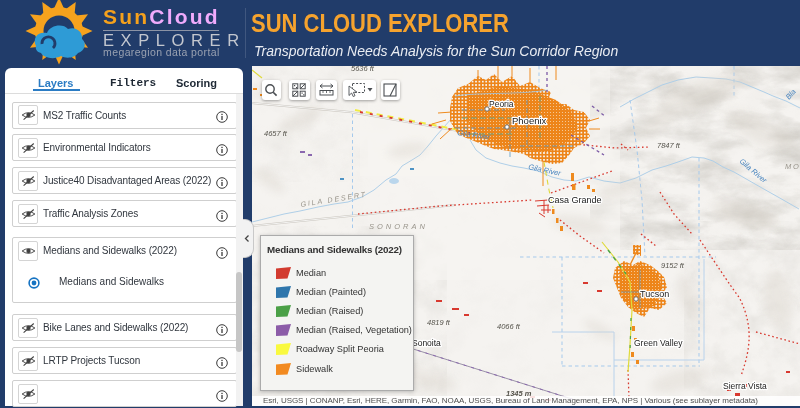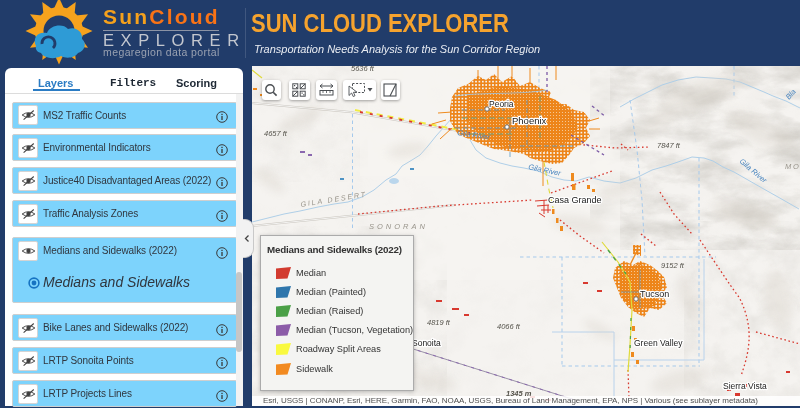--- a/index.html
+++ b/index.html
@@ -1,33 +1,33 @@
 <!DOCTYPE html>
 <html><head>
 <meta charset="utf-8">
 <style>
   html,body{margin:0;padding:0;}
   body{width:800px;height:408px;background:#213C6A;font-family:"Liberation Sans",sans-serif;overflow:hidden;position:relative;}
   .abs{position:absolute;}
   #header{left:0;top:0;width:800px;height:66px;background:#213C6A;}
   #ttl{left:251px;top:9px;font-size:25px;font-weight:bold;color:#F6A32E;letter-spacing:0;transform:scaleX(.88);transform-origin:left top;white-space:nowrap;}
-  #sub{left:254px;top:43px;font-size:11px;font-style:italic;color:#E9ECF2;}
+  #sub{left:254px;top:43px;font-size:14px;font-style:italic;color:#E9ECF2;}
   #hdiv{left:245px;top:8px;width:1px;height:50px;background:rgba(255,255,255,.14);}
   #lg-line{left:103px;top:30px;width:116px;height:1px;background:#8B93A5;}
   #lg-az{left:103px;top:30.5px;font-size:16.5px;color:#C3C7CF;letter-spacing:6.6px;}
   #lg-mega{left:103px;top:45.5px;font-size:10.5px;color:#99A1B1;letter-spacing:.4px;}
   #lg-txt{left:103px;top:4.5px;font-size:21px;font-weight:bold;letter-spacing:2.2px;}
   #sidebar{left:5px;top:68px;width:238px;height:338px;background:#fff;border-radius:6px 6px 0 0;}
   .tab{top:77px;font-size:11px;font-weight:bold;color:#1D2733;}
   #tab1{left:38px;color:#2B7CC4;}
   #tab2{left:110px;font-family:Liberation Mono, monospace;}
   #tab3{left:176px;}
   #tabu{left:33px;top:89px;width:47px;height:2px;background:#2B7CC4;}
   #tabsep{left:5px;top:93px;width:238px;height:1px;background:#DCDCDC;}
-  .card{left:12px;width:225px;background:#7dd3fc;border:1px solid #CFCFCF;border-radius:2px;box-sizing:border-box;}
+  .card{left:12px;width:225px;background:#ffffff;border:1px solid #CFCFCF;border-radius:2px;box-sizing:border-box;}
   .eyebtn{position:absolute;left:5px;top:2.5px;width:20px;height:20px;border:1px solid #D4D4D4;border-radius:2px;box-sizing:border-box;background:#fff;display:flex;align-items:center;justify-content:center;}
   .lbl{position:absolute;left:30px;top:0;height:25px;line-height:25px;font-size:10px;letter-spacing:-.1px;color:#30363E;white-space:nowrap;}
   .info{position:absolute;right:8px;top:6.5px;width:12px;height:12px;}
   #scrollbar{left:236px;top:272px;width:6px;height:80px;background:#C6C6C6;border-radius:3px;}
   #collapse{left:243px;top:219px;width:11px;height:39px;background:#F2F2F2;border:1px solid #C9C9C9;border-left:none;border-radius:0 9px 9px 0;box-sizing:border-box;}
   #scrolltrack{left:236px;top:94px;width:7px;height:312px;background:#F2F2F2;}
   #map{left:252px;top:66px;width:548px;height:340px;background:#F4F2EF;overflow:hidden;}
   .mbtn{background:#fff;border-radius:3px;box-shadow:0 1px 3px rgba(0,0,0,.35);display:flex;align-items:center;justify-content:center;}
   #legend{left:260px;top:235px;width:154px;height:156px;background:#F4F4F2;border:1px solid #ABABAB;box-sizing:border-box;box-shadow:0 1px 4px rgba(0,0,0,.25);}
   #legend h3{margin:8px 0 0 6px;font-size:9.8px;letter-spacing:-.2px;color:#323232;white-space:nowrap;}
@@ -53,21 +53,21 @@
         <polygon points="-5,-22.5 5,-22.5 0,-33.5" transform="rotate(270)"></polygon>
         <polygon points="-5,-22.5 5,-22.5 0,-33.5" transform="rotate(300)"></polygon>
         <polygon points="-5,-22.5 5,-22.5 0,-33.5" transform="rotate(330)"></polygon>
         <circle r="24"></circle>
       </g>
       <circle r="15.5" fill="#213C6A"></circle>
     </g>
     <path d="M16,46 C12,38 18,31 27,33 C30,25 43,23 48,29 C56,26 63,32 62,39 C67,43 65,51 58,53 C55,58 46,59 41,56 C34,60 24,58 21,53 C17,52 15,49 16,46 Z" fill="#2E9BD6"></path>
     <path d="M22,44 a6.5,6.5 0 1 1 11,4" fill="none" stroke="#213C6A" stroke-width="2.8"></path>
   </svg>
-<div id="lg-txt" class="abs"><span style="color:#F5A11C">Sun</span><span style="color:#f97316">Cloud</span></div>
+<div id="lg-txt" class="abs"><span style="color:#F5A11C">Sun</span><span style="color:#f0abfc">Cloud</span></div>
 <div id="lg-line" class="abs"></div>
 <div id="lg-az" class="abs">EXPLORER</div>
 <div id="lg-mega" class="abs">megaregion data portal</div>
 <div id="hdiv" class="abs"></div>
 <div id="ttl" class="abs">SUN CLOUD EXPLORER</div>
 <div id="sub" class="abs">Transportation Needs Analysis for the Sun Corridor Region</div>
 <div id="map" class="abs"><svg width="548" height="340" viewBox="252 66 548 340">
 <defs>
   <pattern id="ogrid" width="3.4" height="3.4" patternUnits="userSpaceOnUse">
     <path d="M0,1.7 H3.4 M1.7,0 V3.4" stroke="#ED851A" stroke-width="1.7" fill="none"></path>
@@ -380,27 +380,27 @@
 <div class="lrow" style="top:68.9px;">
       <svg width="16" height="13" viewBox="0 0 16 13" style="position:absolute;left:0;top:0">
         <polygon points="0,1.5 15,0 11.5,11.5 0,12" fill="#4BA047"></polygon>
       </svg>
       <span>Median (Raised)</span>
     </div>
 <div class="lrow" style="top:88.1px;">
       <svg width="16" height="13" viewBox="0 0 16 13" style="position:absolute;left:0;top:0">
         <polygon points="0,1.5 15,0 11.5,11.5 0,12" fill="#8C5CA8"></polygon>
       </svg>
-      <span>Median (Tucson, Vegetation)</span>
+      <span>Median (Raised, Vegetation)</span>
     </div>
 <div class="lrow" style="top:107.3px;">
       <svg width="16" height="13" viewBox="0 0 16 13" style="position:absolute;left:0;top:0">
         <polygon points="0,1.5 15,0 11.5,11.5 0,12" fill="#F9F93F"></polygon>
       </svg>
-      <span>Roadway Split Areas</span>
+      <span>Roadway Split Peoria</span>
     </div>
 <div class="lrow" style="top:126.5px;">
       <svg width="16" height="13" viewBox="0 0 16 13" style="position:absolute;left:0;top:0">
         <polygon points="0,1.5 15,0 11.5,11.5 0,12" fill="#F28A20"></polygon>
       </svg>
       <span>Sidewalk</span>
     </div>
 </div>
 <div id="attr" class="abs">Esri, USGS | CONANP, Esri, HERE, Garmin, FAO, NOAA, USGS, Bureau of Land Management, EPA, NPS | Various (see sublayer metadata)</div>
 <div id="sidebar" class="abs"></div>
@@ -479,21 +479,21 @@
     <div class="lbl">Medians and Sidewalks (2022)</div>
     <div class="info"><svg width="12" height="12" viewBox="0 0 12 12">
         <circle cx="6" cy="6" r="5.3" fill="none" stroke="#3A3A3A" stroke-width="1"></circle>
         <rect x="5.35" y="2.8" width="1.3" height="1.3" fill="#3A3A3A"></rect>
         <rect x="5.35" y="5" width="1.3" height="4" fill="#3A3A3A"></rect>
       </svg></div>
     <div style="position:absolute;left:14.5px;top:37px;width:12px;height:12px;"><svg width="12" height="12" viewBox="0 0 12 12">
         <circle cx="6" cy="6" r="4.9" fill="none" stroke="#1673C2" stroke-width="1.6"></circle>
         <circle cx="6" cy="6" r="2.4" fill="#1673C2"></circle>
       </svg></div>
-    <div style="position:absolute;left:30px;top:36.5px;font-size:14px;color:#30363E;line-height:14px;font-style:italic;">Medians and Sidewalks</div>
+    <div style="position:absolute;left:46px;top:36.5px;font-size:10px;color:#30363E;line-height:14px;">Medians and Sidewalks</div>
   </div>
 <div class="card abs" style="top:314px;height:27px;">
     <div class="eyebtn">
       <svg width="15" height="12" viewBox="0 0 16 12">
         <path d="M1.2,6 Q8,1 14.8,6 Q8,11 1.2,6 Z" fill="none" stroke="#404040" stroke-width="1"></path>
         <circle cx="8" cy="6" r="2.3" fill="#404040"></circle>
         <line x1="2.8" y1="11" x2="13.6" y2="1.2" stroke="#404040" stroke-width="1.1"></line>
       </svg>
     </div>
     <div class="lbl">Bike Lanes and Sidewalks (2022)</div>
@@ -504,36 +504,35 @@
       </svg></div>
   </div>
 <div class="card abs" style="top:347px;height:27px;">
     <div class="eyebtn">
       <svg width="15" height="12" viewBox="0 0 16 12">
         <path d="M1.2,6 Q8,1 14.8,6 Q8,11 1.2,6 Z" fill="none" stroke="#404040" stroke-width="1"></path>
         <circle cx="8" cy="6" r="2.3" fill="#404040"></circle>
         <line x1="2.8" y1="11" x2="13.6" y2="1.2" stroke="#404040" stroke-width="1.1"></line>
       </svg>
     </div>
-    <div class="lbl">LRTP Sonoita Points</div>
+    <div class="lbl">LRTP Projects Tucson</div>
     <div class="info"><svg width="12" height="12" viewBox="0 0 12 12">
         <circle cx="6" cy="6" r="5.3" fill="none" stroke="#3A3A3A" stroke-width="1"></circle>
         <rect x="5.35" y="2.8" width="1.3" height="1.3" fill="#3A3A3A"></rect>
         <rect x="5.35" y="5" width="1.3" height="4" fill="#3A3A3A"></rect>
       </svg></div>
   </div>
 <div class="card abs" style="top:380px;height:27px;">
     <div class="eyebtn">
       <svg width="15" height="12" viewBox="0 0 16 12">
         <path d="M1.2,6 Q8,1 14.8,6 Q8,11 1.2,6 Z" fill="none" stroke="#404040" stroke-width="1"></path>
         <circle cx="8" cy="6" r="2.3" fill="#404040"></circle>
         <line x1="2.8" y1="11" x2="13.6" y2="1.2" stroke="#404040" stroke-width="1.1"></line>
       </svg>
     </div>
-    <div class="lbl">LRTP Projects Lines</div>
     <div class="info"><svg width="12" height="12" viewBox="0 0 12 12">
         <circle cx="6" cy="6" r="5.3" fill="none" stroke="#3A3A3A" stroke-width="1"></circle>
         <rect x="5.35" y="2.8" width="1.3" height="1.3" fill="#3A3A3A"></rect>
         <rect x="5.35" y="5" width="1.3" height="4" fill="#3A3A3A"></rect>
       </svg></div>
   </div>
 <div id="scrolltrack" class="abs"></div>
 <div id="scrollbar" class="abs"></div>
 <div id="collapse" class="abs"><svg width="9" height="37" viewBox="0 0 9 37">
       <polyline points="5.5,15.5 2.5,18.5 5.5,21.5" fill="none" stroke="#444" stroke-width="1.3"></polyline>

